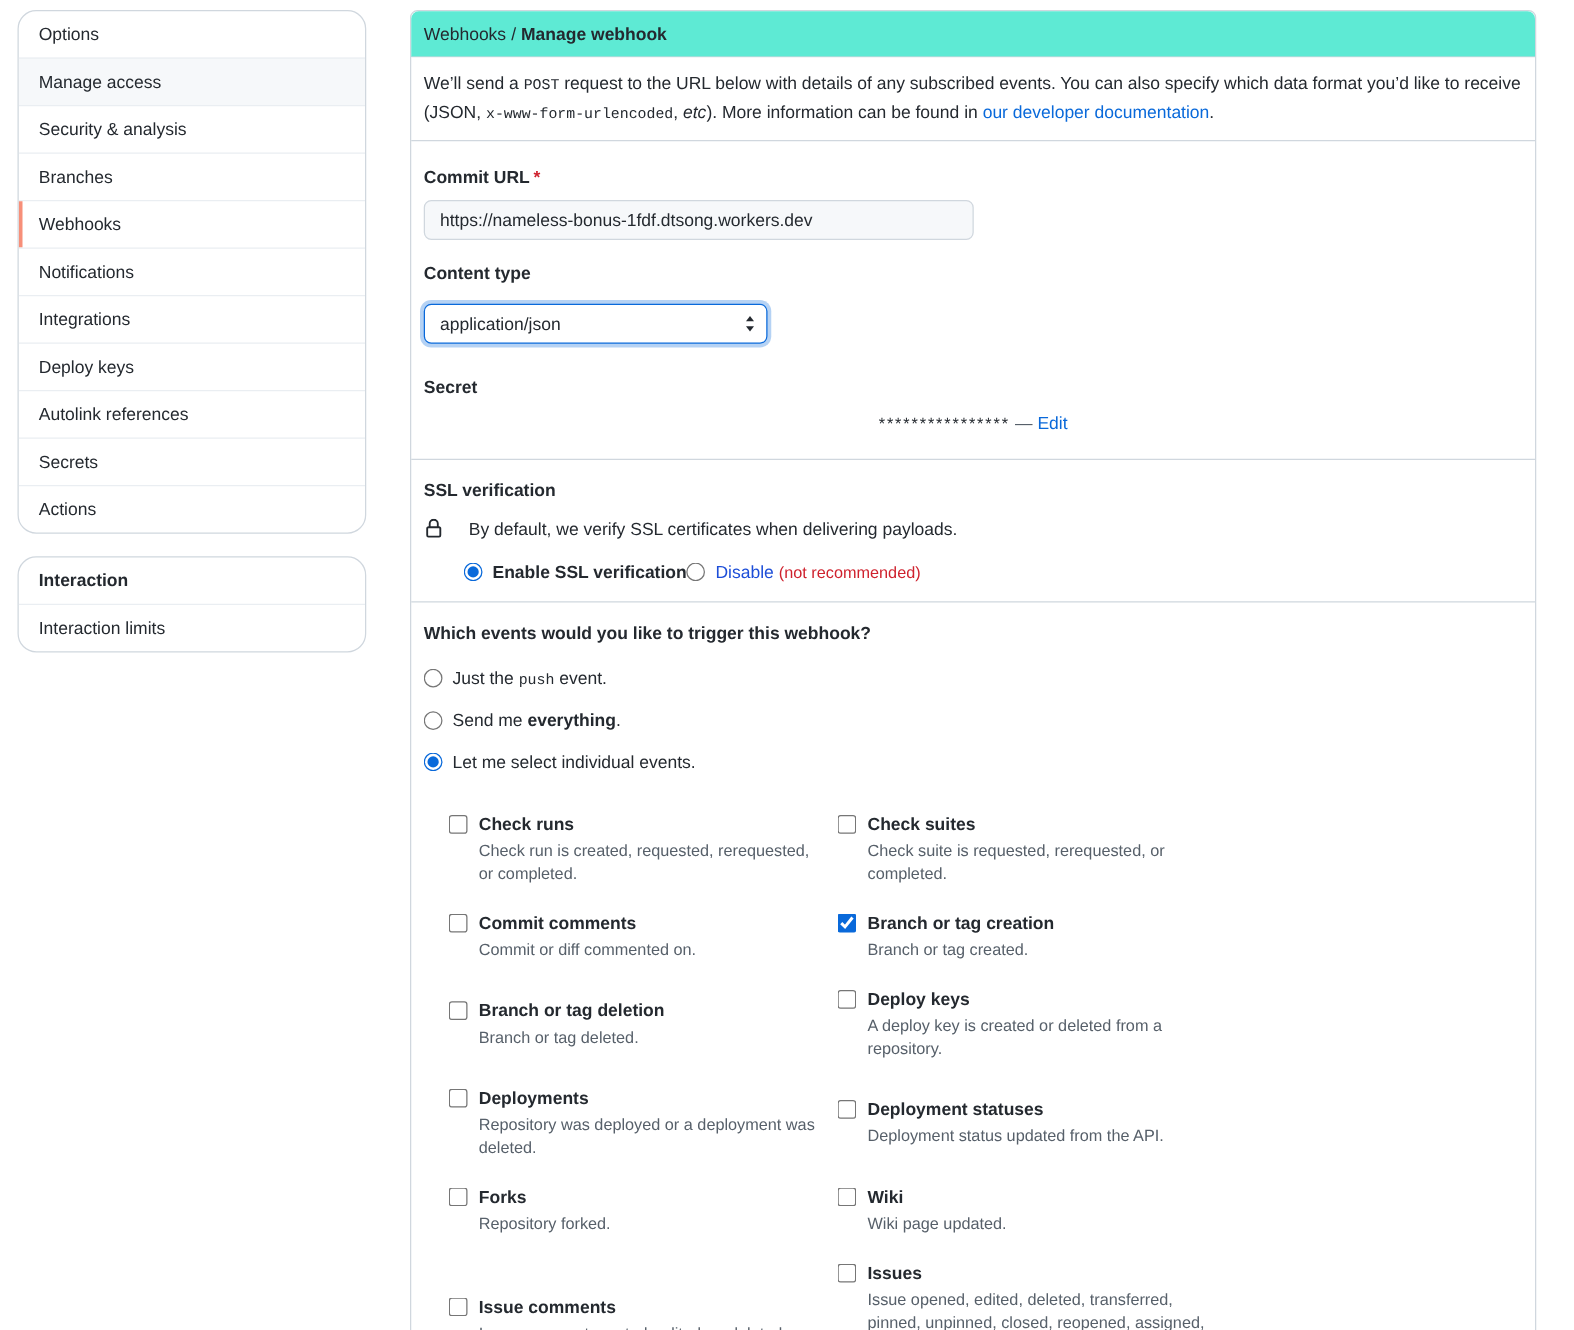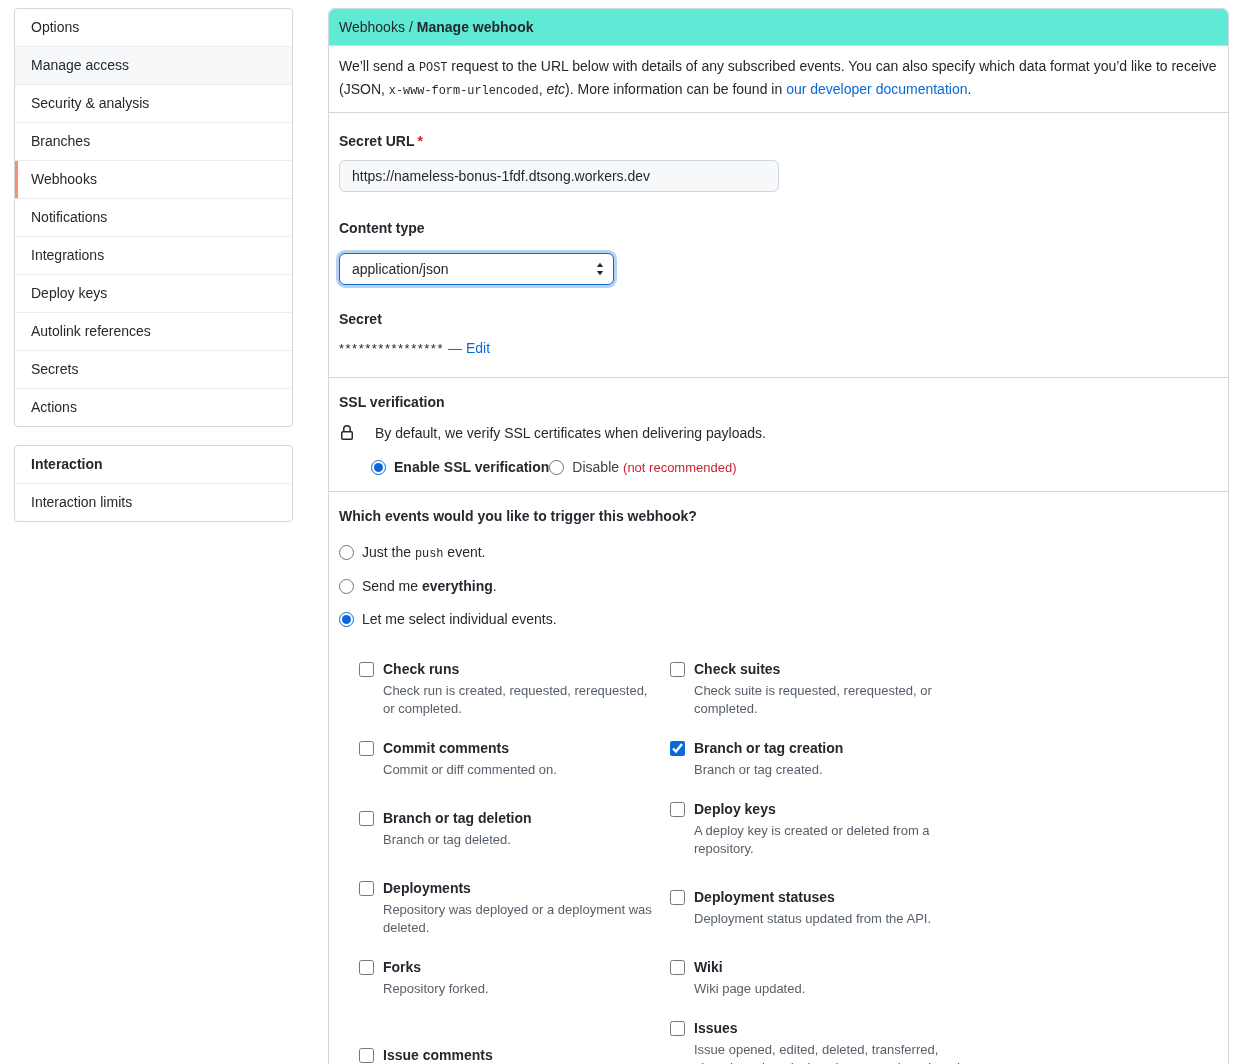--- a/index.html
+++ b/index.html
@@ -9,21 +9,21 @@
     background: #ffffff;
     font-family: "Liberation Sans", "DejaVu Sans", sans-serif;
     font-size: 14px; color: #24292f;
     -webkit-font-smoothing: antialiased;
   }
   a { text-decoration: none; }
 
   
   .sidebar { position: absolute; left: 14px; top: 8px; width: 279px; }
   .nav-box {
-    border: 1px solid #d0d7de; border-radius: 4px; background: #fff;
+    border: 1px solid #d0d7de; border-radius: 15px; background: #fff;
     overflow: hidden;
   }
   .nav-box + .nav-box { margin-top: 18px; }
   .nav-item {
     position: relative; padding: 8px 16px; line-height: 21px;
     border-top: 1px solid #eaeef2; cursor: pointer; color: #24292f;
   }
   .nav-item:first-child { border-top: 0; }
   .nav-item.hover { background: #f6f8fa; }
   .nav-item.active::before {
@@ -58,49 +58,49 @@
   .section { padding: 10px; }
   .section + .section { border-top: 1px solid #d0d7de; }
 
   .field-label { font-weight: 600; margin: 8px 0; line-height: 21px; }
   .req { color: #cf222e; margin-left: 3px; }
 
   .text-input {
     display: block; width: 440px; height: 32px; padding: 5px 12px;
     font-size: 14px; font-family: inherit; color: #24292f;
     background: #f6f8fa; border: 1px solid #d0d7de; border-radius: 6px;
-    margin-bottom: 26px; outline: none;
+    margin-bottom: 16px; outline: none;
   }
 
   .select-wrap { position: relative; display: inline-block; margin: 6px 0 14px 0; }
   .gh-select {
     appearance: none; -webkit-appearance: none; -moz-appearance: none;
     width: 275px; height: 32px; padding: 4px 28px 4px 12px;
     font-size: 14px; font-family: inherit; color: #24292f; background: #fff;
     border: 1px solid #0969da; border-radius: 6px; outline: none;
     box-shadow: 0 0 0 3px rgba(9,105,218,0.3);
   }
   .stepper { position: absolute; right: 9px; top: 50%; margin-top: -7px; pointer-events: none; }
 
-  .secret-row { line-height: 21px; margin: 4px 0 8px 0; }
+  .secret-row { line-height: 21px; margin: 4px 0 8px 0; text-align: center; }
   .secret-mask { letter-spacing: 1.5px; font-size: 13px; color: #24292f; }
   .secret-sep { color: #57606a; margin: 0 4px; }
 
   .sub-heading { font-weight: 600; line-height: 21px; margin: 4px 0 10px 0; }
   .ssl-note { display: flex; align-items: center; gap: 20px; line-height: 20px; margin-bottom: 16px; }
   .ssl-note svg { flex: 0 0 auto; }
 
   .radio-line { display: flex; align-items: center; margin: 14px 0 6px 0; padding-left: 32px; }
   input[type="radio"], input[type="checkbox"] {
     accent-color: #0969da; width: 15px; height: 15px; margin: 0;
     flex: 0 0 auto; cursor: pointer;
   }
   .radio-label { margin-left: 8px; cursor: pointer; }
   .bold { font-weight: 600; }
-  .danger { color: #404040; }
+  .danger { color: #1d4ed8; }
   .danger-note { color: #cf222e; font-size: 13px; margin-left: 4px; }
   .gap-left { margin-left: 26px; }
 
   .events-heading { font-weight: 600; line-height: 21px; margin: 4px 0 2px 0; }
   .event-radio { display: flex; align-items: center; margin-top: 17px; }
 
   .events-grid {
     border-collapse: collapse; margin: 22px 0 0 20px; width: 622px;
     table-layout: fixed;
   }
@@ -138,21 +138,21 @@
   <div class="panel-header">
     <a class="crumb-parent">Webhooks</a><span class="crumb-sep">/</span><span class="crumb-current">Manage webhook</span>
   </div>
 
   <div class="panel-desc">
     <span>We’ll send a </span><span class="code">POST</span><span> request to the URL below with details of any subscribed events. You can also specify which data format you’d like to receive (JSON, </span><span class="code">x-www-form-urlencoded</span><span>, </span><span class="em">etc</span><span>). More information can be found in </span><a class="link">our developer documentation</a><span>.</span>
   </div>
 
   <div class="section">
     <div class="field-label">
-      <span>Secret URL</span><span class="req">*</span>
+      <span>Commit URL</span><span class="req">*</span>
     </div>
     <input class="text-input" type="text" value="https://nameless-bonus-1fdf.dtsong.workers.dev" style="">
 
     <div class="field-label">Content type</div>
     <span class="select-wrap">
       <select class="gh-select">
         <option>application/json</option>
       </select>
       <svg class="stepper" width="10" height="14" viewBox="0 0 10 14">
         <path d="M5 0.8 L8.2 5 H1.8 Z" fill="#24292f"></path>

